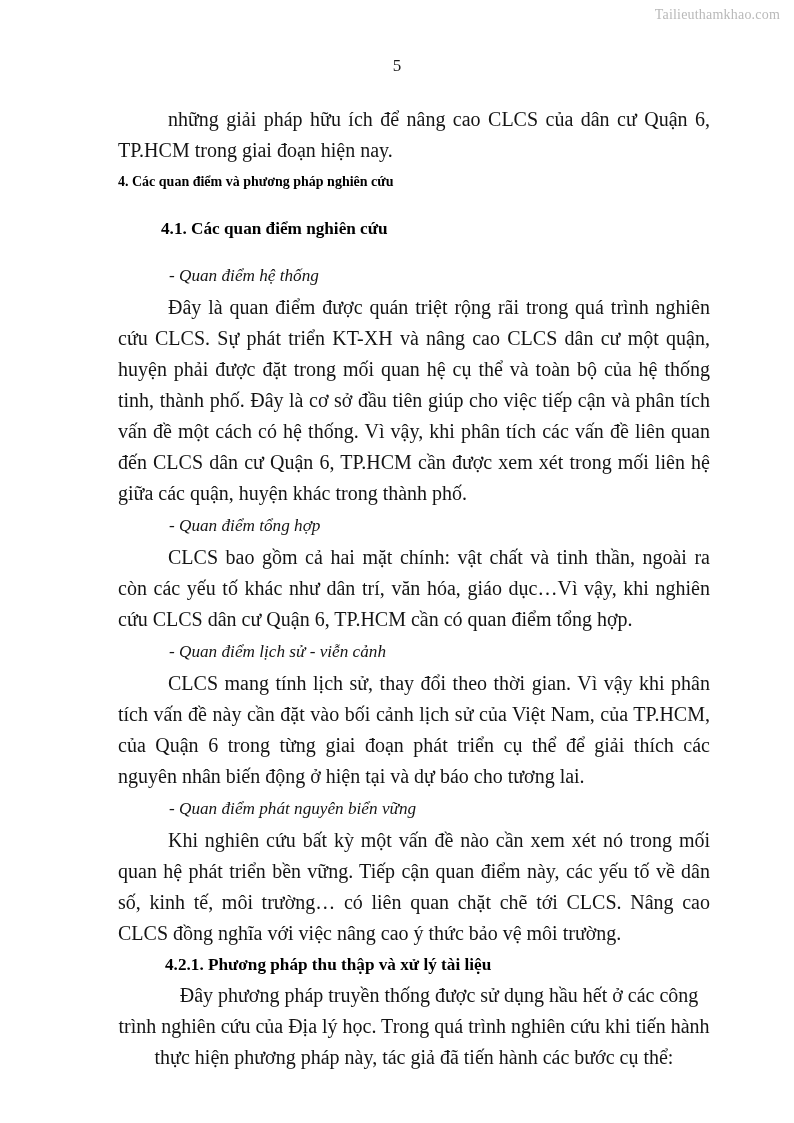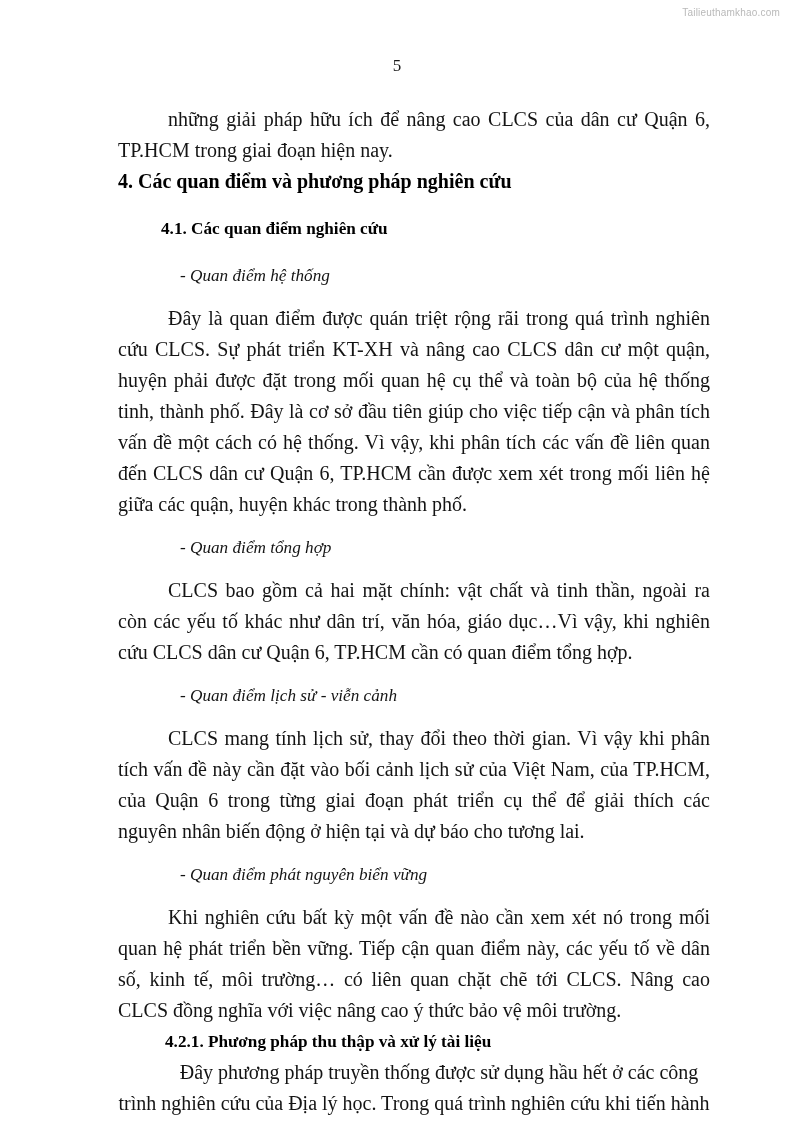--- a/index.html
+++ b/index.html
@@ -13,22 +13,22 @@
     height: 1123px;
     background: #ffffff;
     overflow: hidden;
     font-family: "Liberation Serif", "DejaVu Serif", serif;
     color: #111111;
   }
   .watermark {
     position: absolute;
     top: 7px;
     right: 14px;
-    font-family: Liberation Sans, sans-serif;
-    font-size: 10px;
+    font-family: Liberation Serif, serif;
+    font-size: 14px;
     letter-spacing: 0.2px;
     color: #b9b9b9;
     user-select: none;
   }
   .page-number {
     position: absolute;
     top: 56px;
     left: 0;
     right: 0;
     text-align: center;
@@ -48,21 +48,21 @@
     text-align: justify;
     text-justify: inter-word;
     text-indent: 50px;
     color: #141414;
   }
   .para.last-left {
     text-align: center;
   }
   .h-main {
     margin: 0;
-    font-size: 20px;
+    font-size: 14px;
     line-height: 31px;
     font-weight: bold;
     text-indent: 0;
     padding-left: 0px;
     color: #000000;
   }
   .h-sub {
     margin: 16px;
     font-size: 17.2px;
     line-height: 31px;
@@ -72,21 +72,21 @@
   }
   .h-subsub {
     margin: 0;
     font-size: 17.2px;
     line-height: 31px;
     font-weight: bold;
     padding-left: 47px;
     color: #000000;
   }
   .h-italic {
-    margin: 12px;
+    margin: 1px;
     font-size: 17.2px;
     line-height: 31px;
     font-style: italic;
     padding-left: 50px;
     color: #141414;
   }
 </style>
 </head>
 <body>
 

